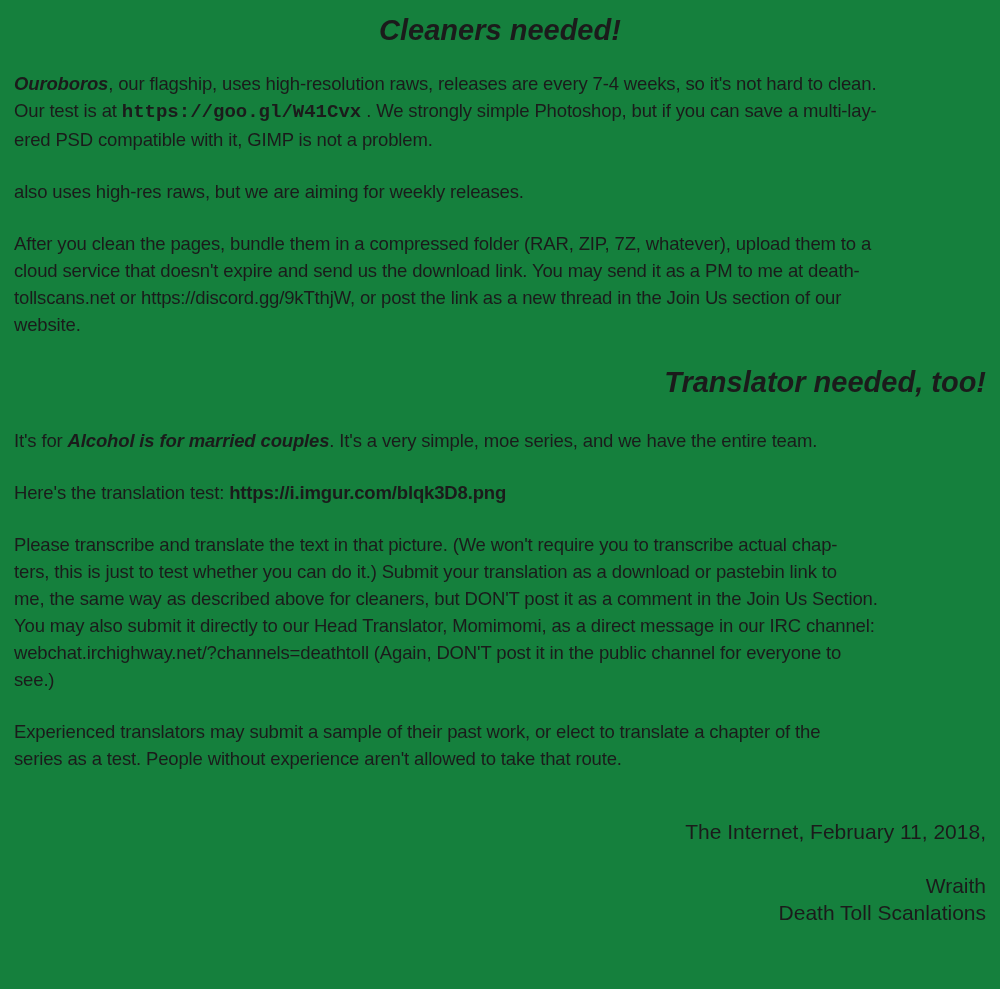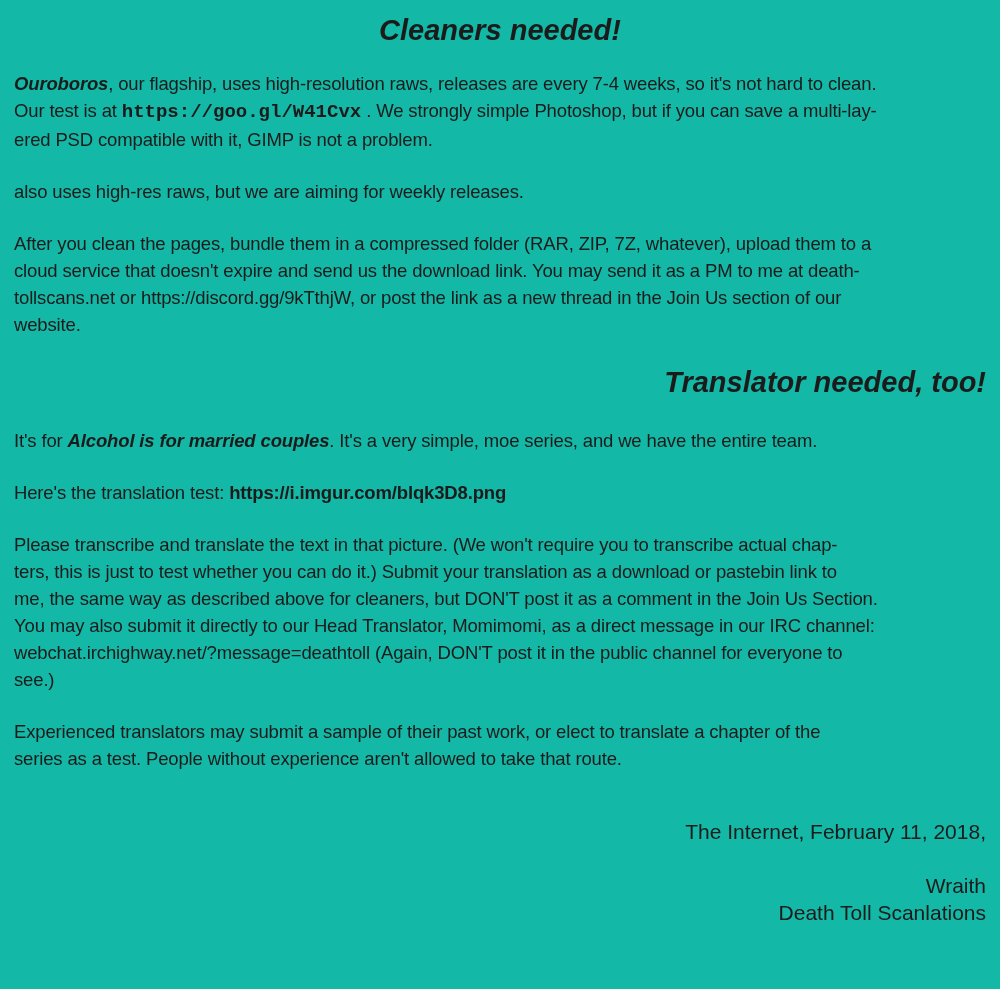--- a/index.html
+++ b/index.html
@@ -6,21 +6,21 @@
     margin: 0;
     padding: 0;
     background: #ffffff;
   }
   .page {
     position: relative;
     width: 1000px;
     height: 989px;
     box-sizing: border-box;
     padding: 12px 14px 0 14px;
-    background: #14b8a6;
+    background: #15803d;
     color: #1b1b1b;
     font-family: "Liberation Sans", sans-serif;
     overflow: hidden;
   }
   .heading {
     text-align: center;
     font-size: 29px;
     line-height: 37px;
     font-weight: bold;
     font-style: italic;
@@ -83,21 +83,21 @@
         <div class="line"><span class="run-normal">It's for </span><span class="run-bold-italic">Alcohol is for married couples</span><span class="run-normal">. It's a very simple, moe series, and we have the entire team.</span></div>
       </div>
       <div class="para">
         <div class="line"><span class="run-normal">Here's the translation test: </span><span class="run-bold">https://i.imgur.com/blqk3D8.png</span></div>
       </div>
       <div class="para">
         <div class="line"><span class="run-normal">Please transcribe and translate the text in that picture. (We won't require you to transcribe actual chap-</span></div>
         <div class="line"><span class="run-normal">ters, this is just to test whether you can do it.) Submit your translation as a download or pastebin link to</span></div>
         <div class="line"><span class="run-normal">me, the same way as described above for cleaners, but DON'T post it as a comment in the Join Us Section.</span></div>
         <div class="line"><span class="run-normal">You may also submit it directly to our Head Translator, Momimomi, as a direct message in our IRC channel:</span></div>
-        <div class="line"><span class="run-normal">webchat.irchighway.net/?message=deathtoll</span><span class="run-normal"> (Again, DON'T post it in the public channel for everyone to</span></div>
+        <div class="line"><span class="run-normal">webchat.irchighway.net/?channels=deathtoll</span><span class="run-normal"> (Again, DON'T post it in the public channel for everyone to</span></div>
         <div class="line"><span class="run-normal">see.)</span></div>
       </div>
       <div class="para">
         <div class="line"><span class="run-normal">Experienced translators may submit a sample of their past work, or elect to translate a chapter of the</span></div>
         <div class="line"><span class="run-normal">series as a test. People without experience aren't allowed to take that route.</span></div>
       </div>
     </div>
 
   <div class="signature">
     <div class="sig-line">The Internet, February 11, 2018,</div>

